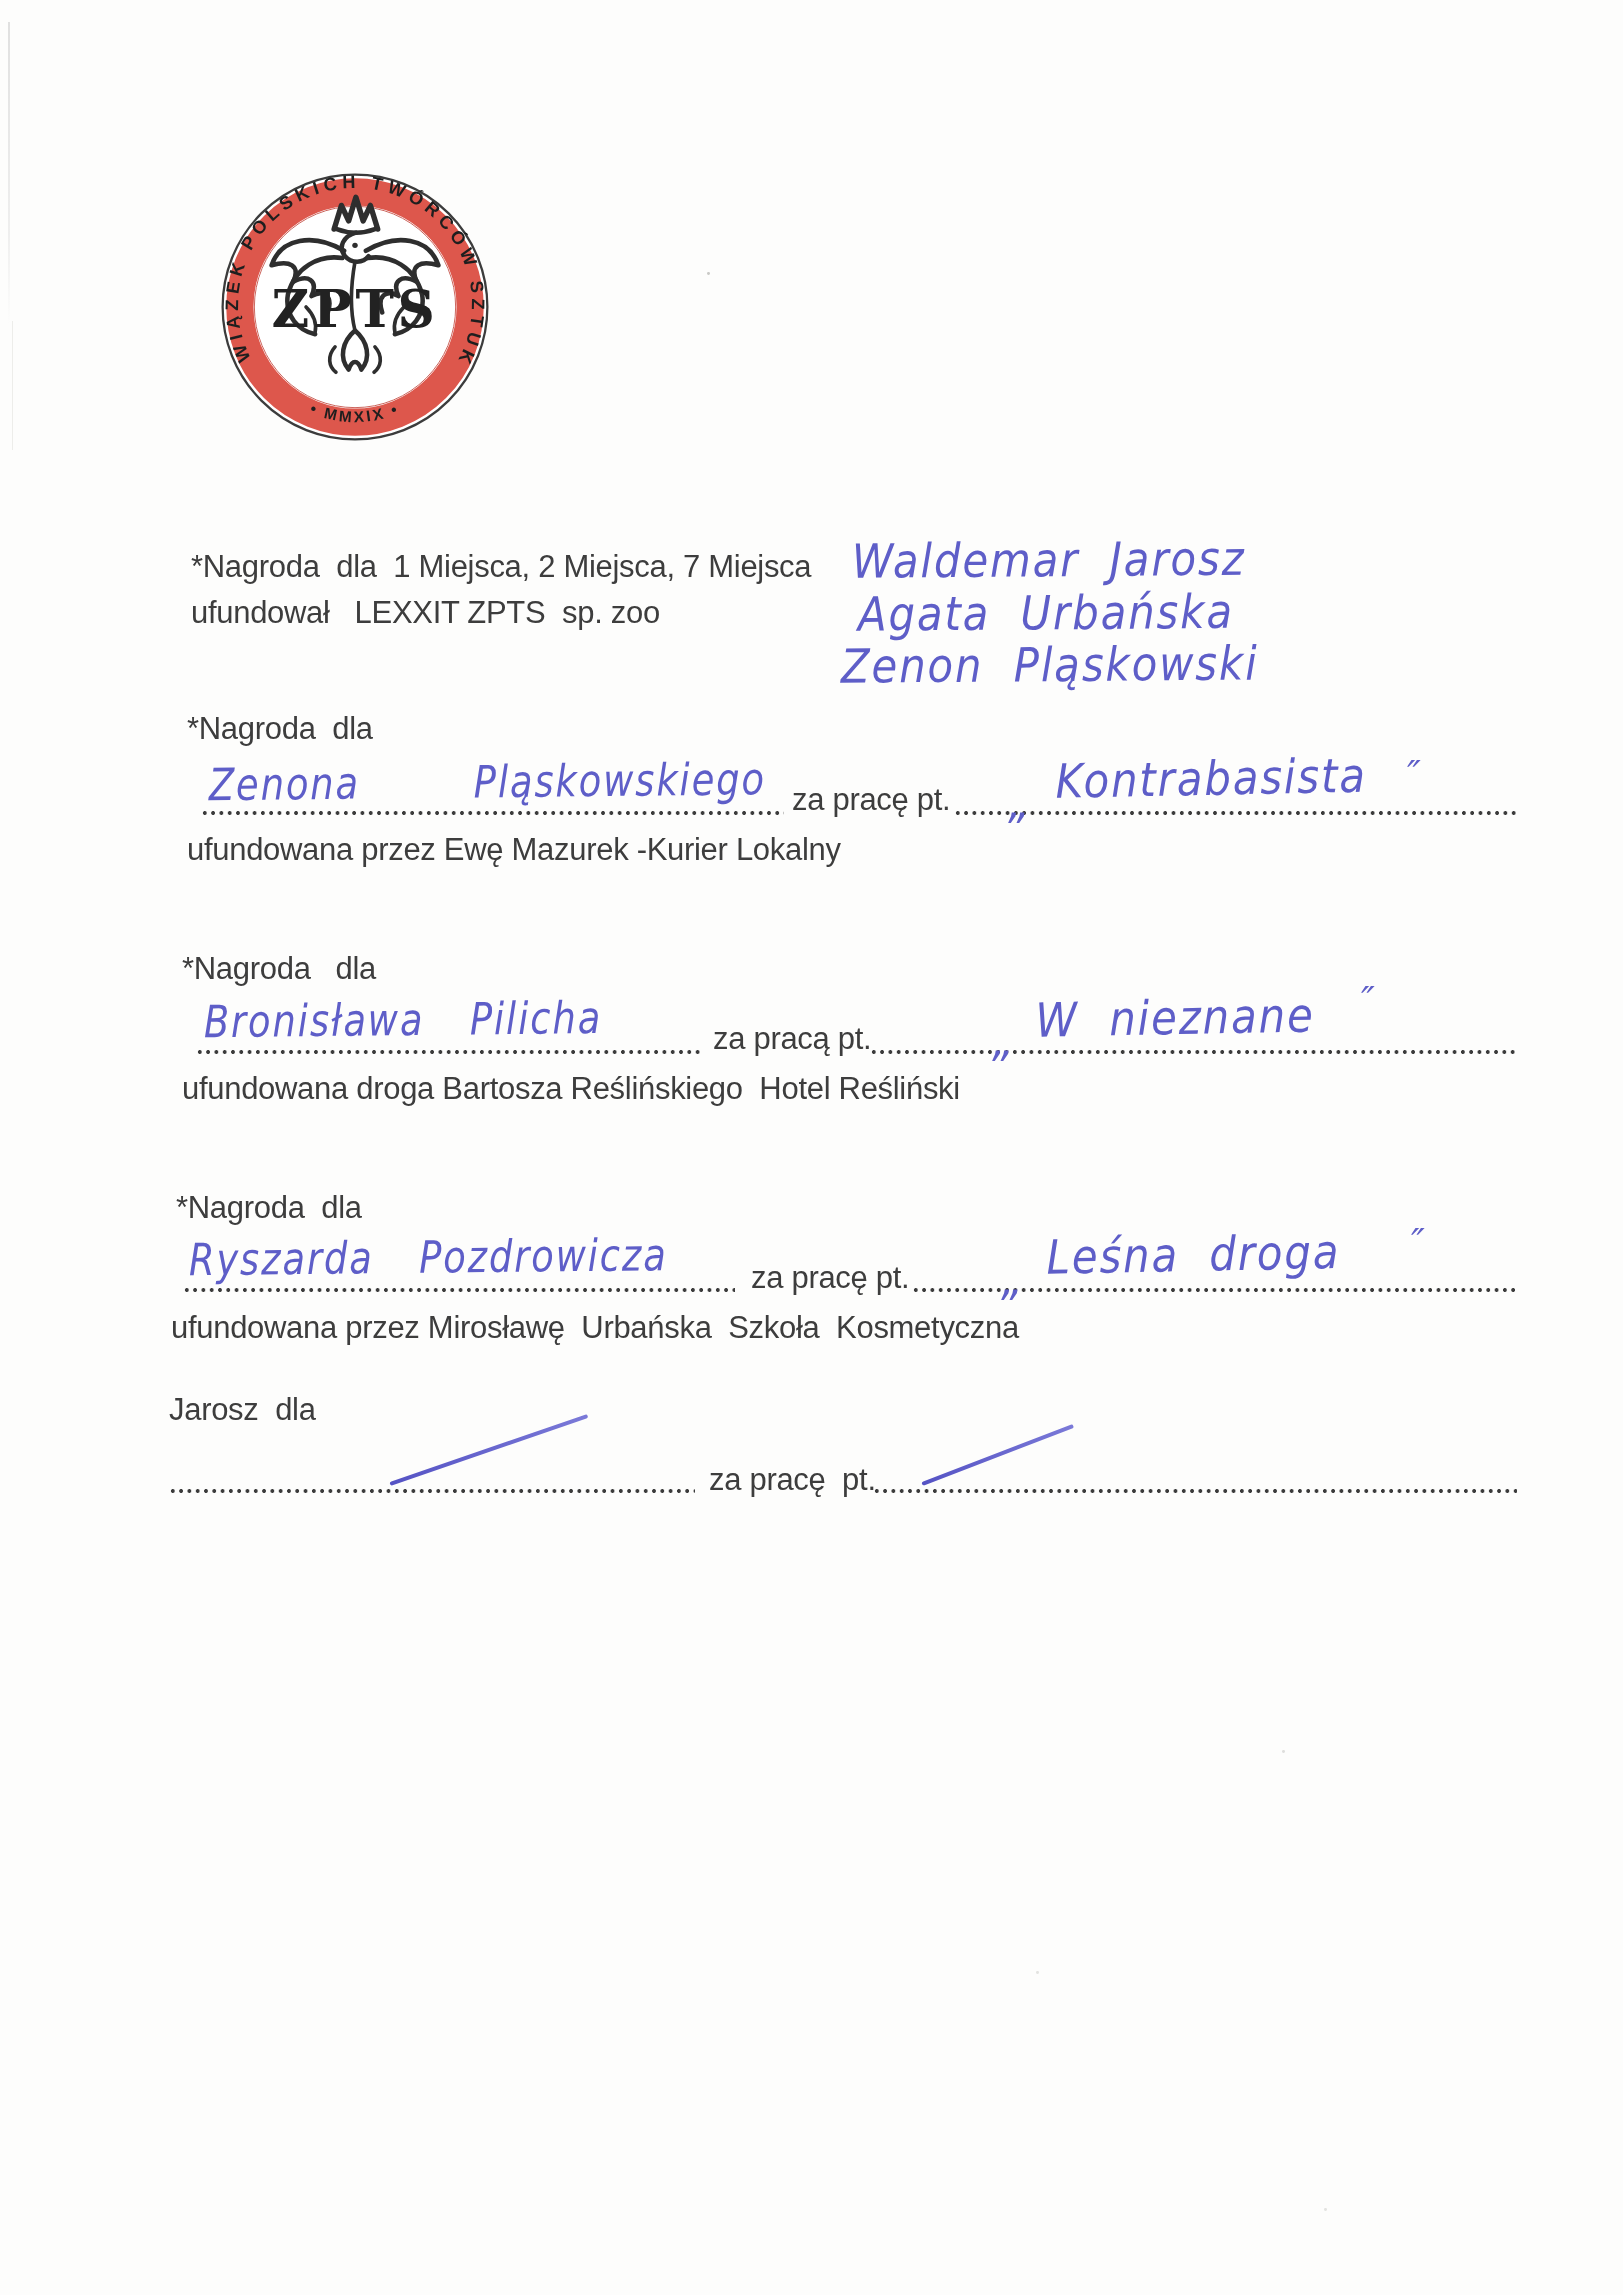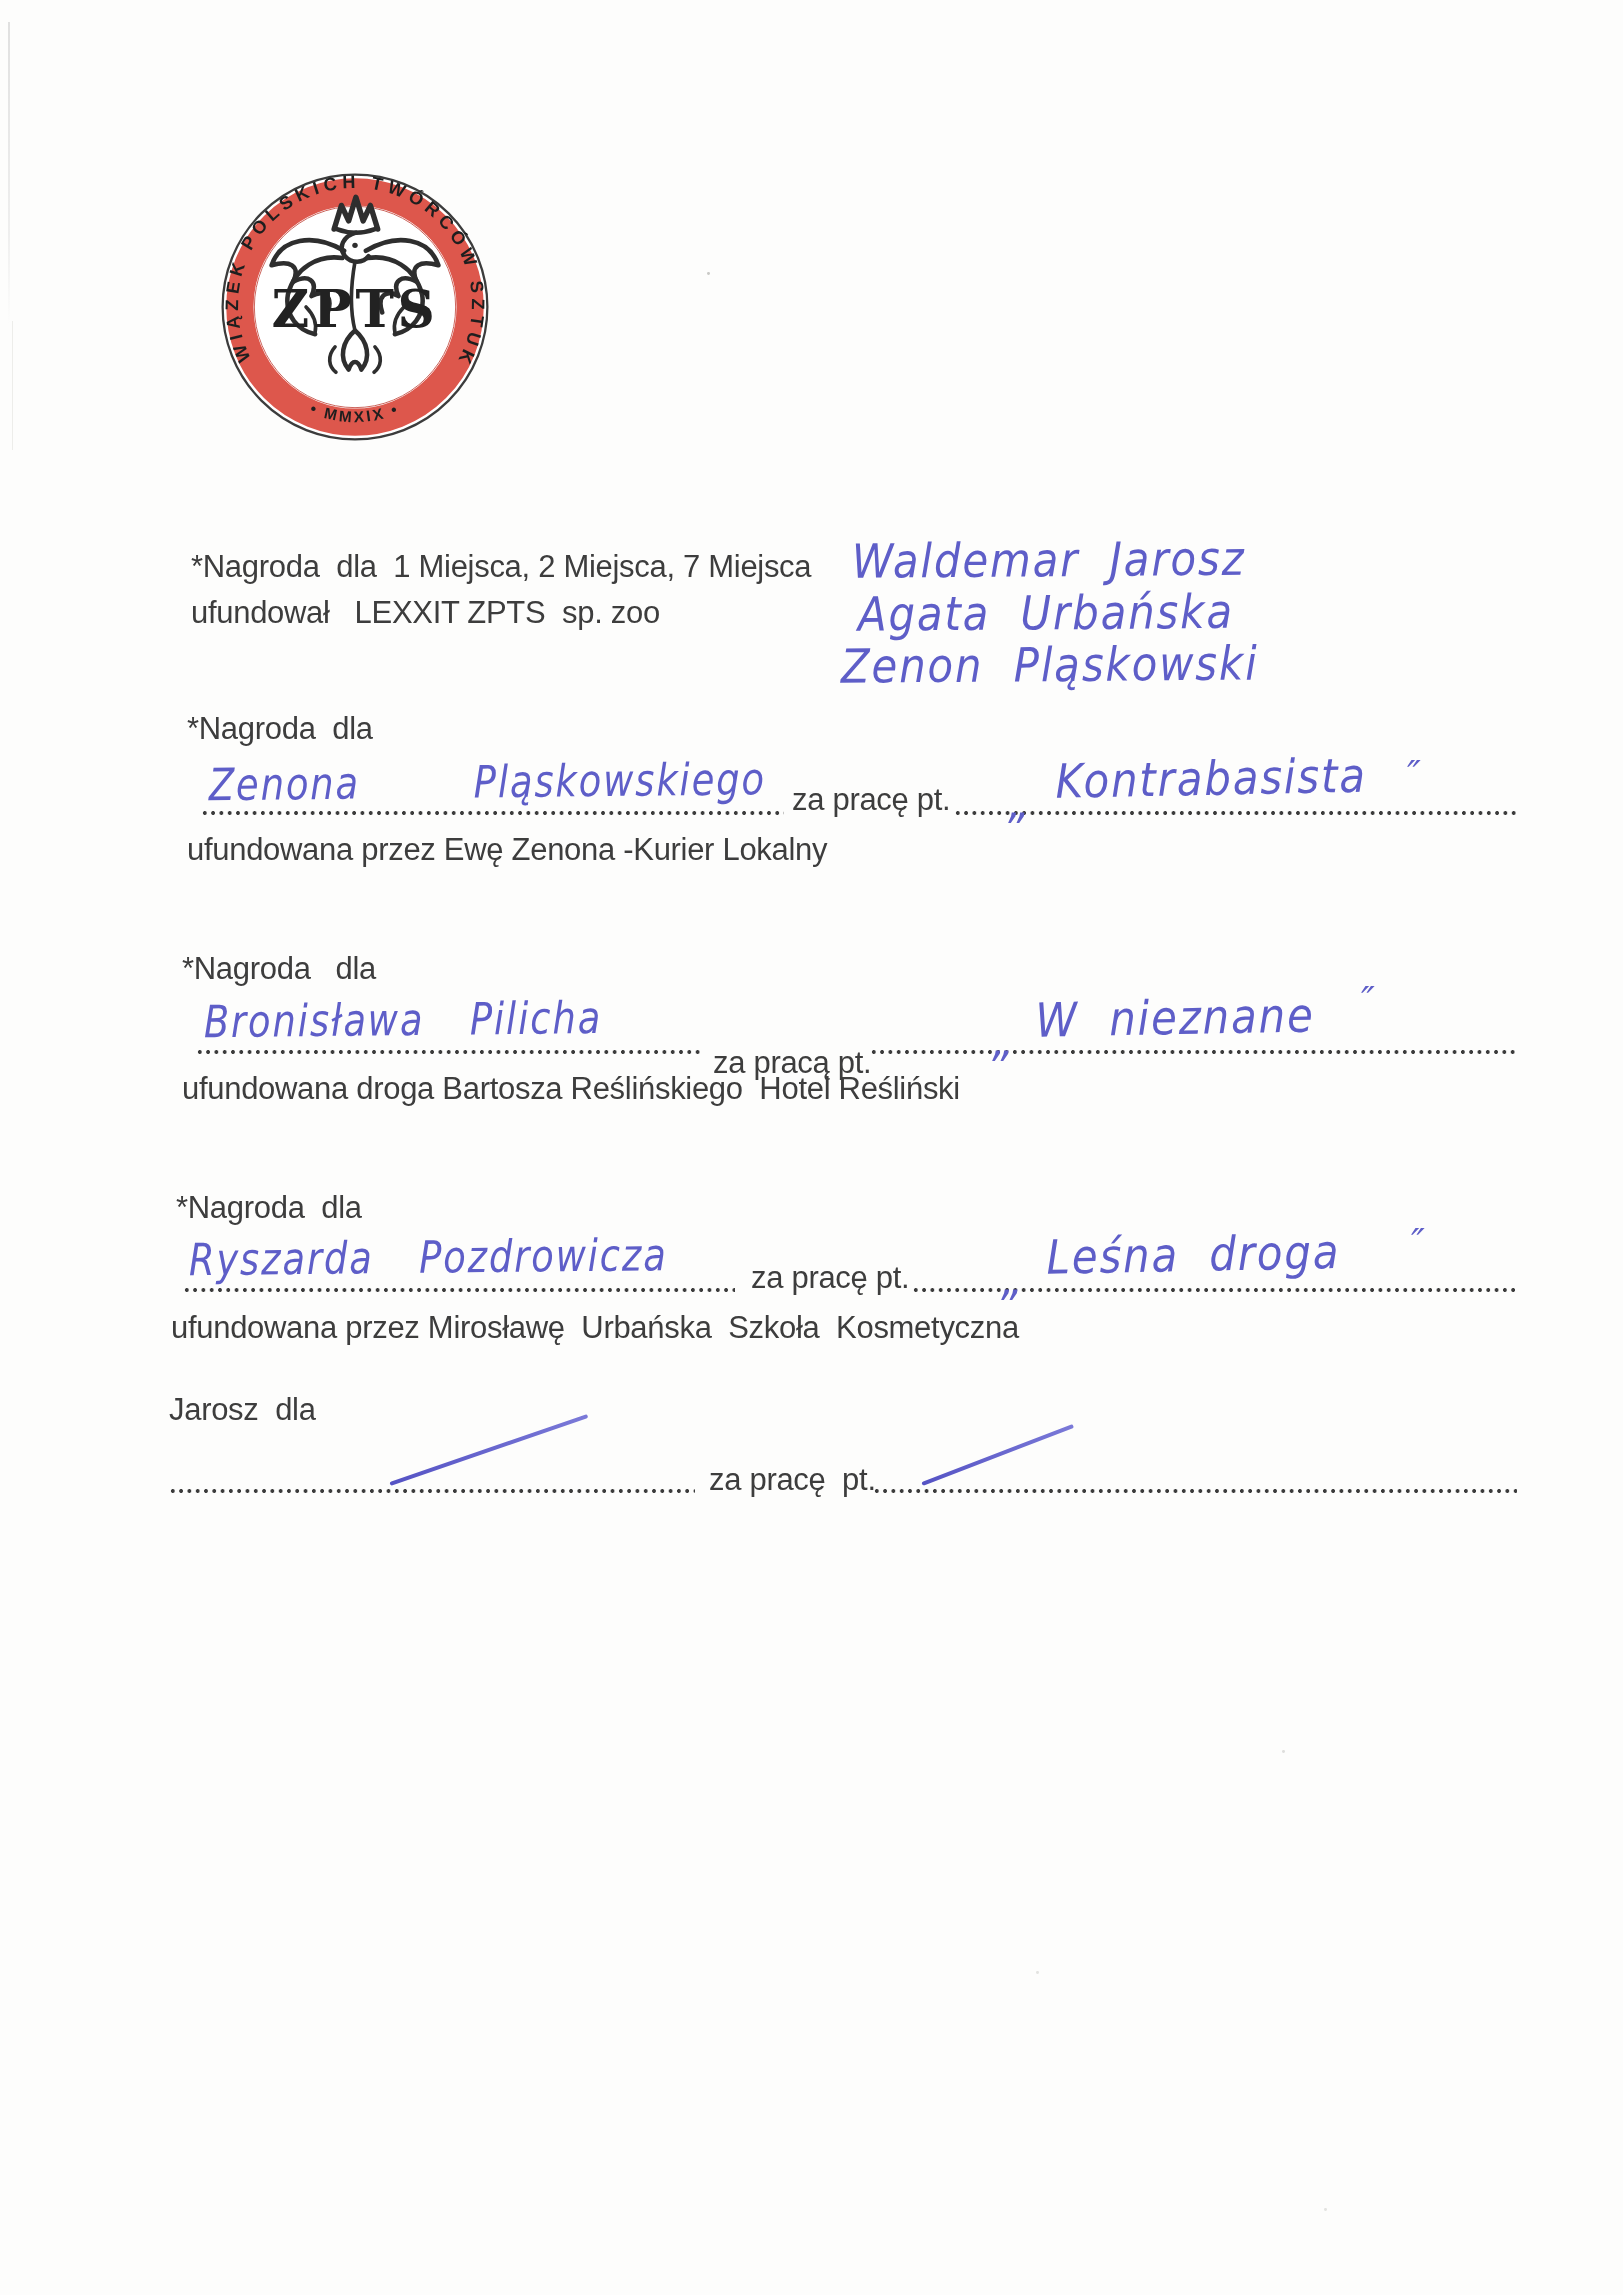--- a/index.html
+++ b/index.html
@@ -98,28 +98,28 @@
 
   <div>
     <div class="printed" style="left:187px;top:711px">*Nagroda  dla</div>
     <div class="ink recipient" style="left:209px;top:768px">Zenona     Pląskowskiego</div>
     <div class="dots" style="left:202px;top:810px;width:582px"></div>
     <div class="printed" style="left:792px;top:782px">za pracę pt.</div>
     <div class="dots" style="left:955px;top:810px;width:564px"></div>
     <span class="ink quote-open" style="left:1008px;top:779px">„</span>
     <div class="ink worktitle" style="left:1056px;top:760px">Kontrabasista</div>
     <span class="ink quote-close" style="left:1407px;top:753px">″</span>
-    <div class="printed" style="left:187px;top:832px">ufundowana przez Ewę Zenona -Kurier Lokalny</div>
+    <div class="printed" style="left:187px;top:832px">ufundowana przez Ewę Mazurek -Kurier Lokalny</div>
   </div>
 
   <div>
     <div class="printed" style="left:182px;top:951px">*Nagroda   dla</div>
     <div class="ink recipient" style="left:204px;top:1005px">Bronisława  Pilicha</div>
     <div class="dots" style="left:197px;top:1049px;width:503px"></div>
-    <div class="printed" style="left:713px;top:1045px">za pracą pt.</div>
+    <div class="printed" style="left:713px;top:1021px">za pracą pt.</div>
     <div class="dots" style="left:871px;top:1049px;width:646px"></div>
     <span class="ink quote-open" style="left:992px;top:1017px">„</span>
     <div class="ink worktitle" style="left:1036px;top:999px">W  nieznane</div>
     <span class="ink quote-close" style="left:1361px;top:979px">″</span>
     <div class="printed" style="left:182px;top:1071px">ufundowana droga Bartosza Reślińskiego  Hotel Reśliński</div>
   </div>
 
   <div>
     <div class="printed" style="left:176px;top:1190px">*Nagroda  dla</div>
     <div class="ink recipient" style="left:189px;top:1243px">Ryszarda  Pozdrowicza</div>

